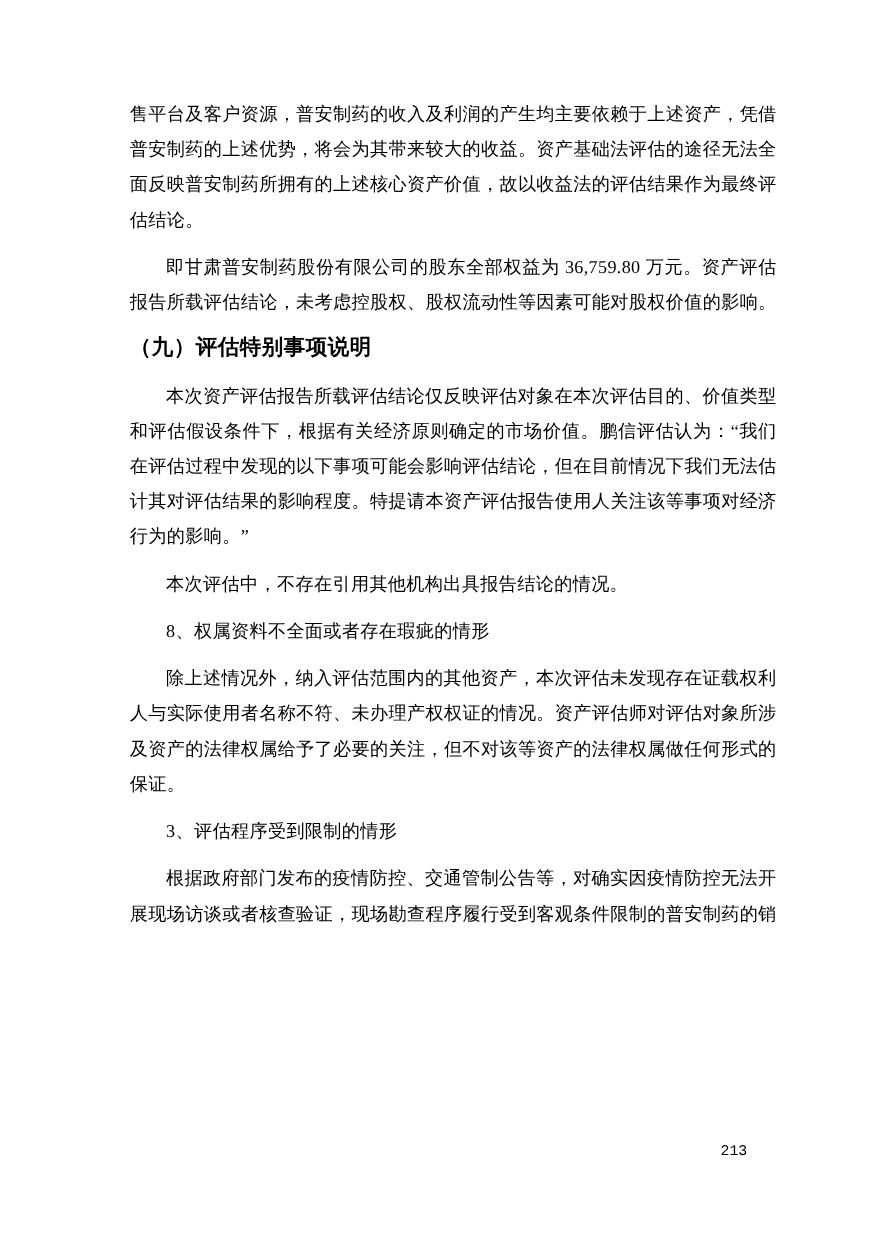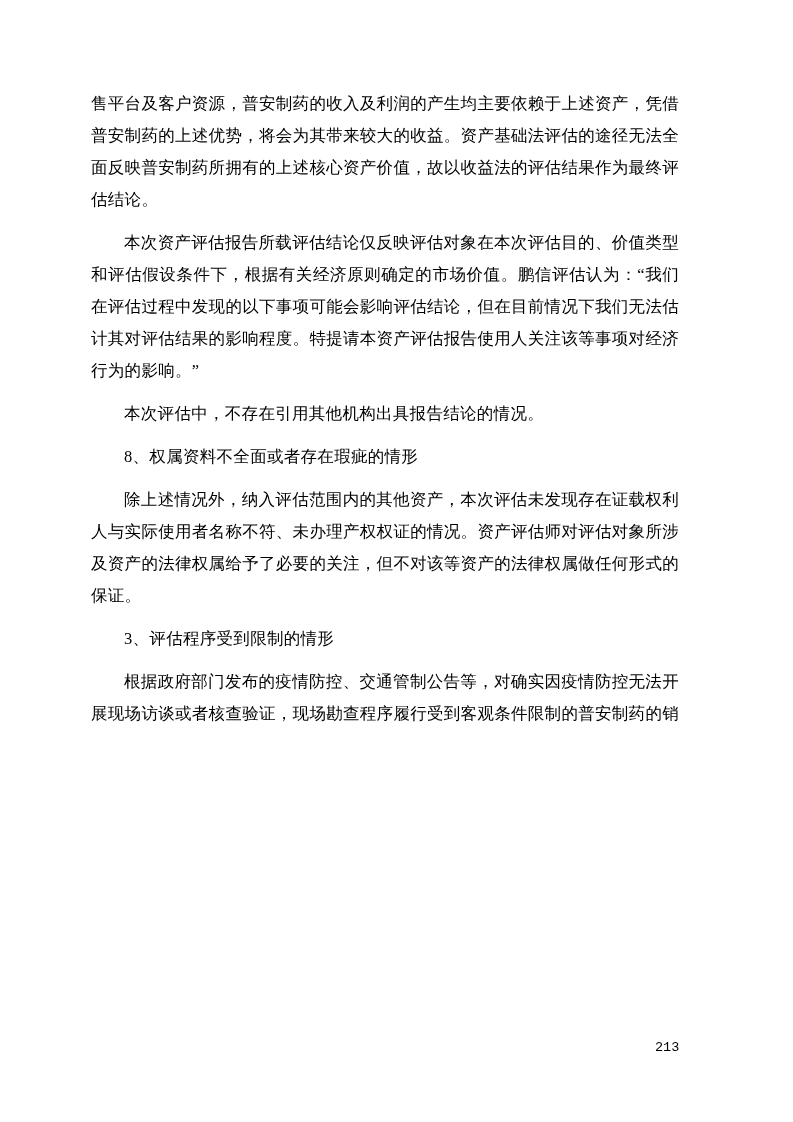--- a/index.html
+++ b/index.html
@@ -13,21 +13,21 @@
     overflow: hidden;
   }
   .page {
     position: absolute;
     inset: 0;
     background: #ffffff;
   }
   .doc-content {
     position: absolute;
     top: 88px;
-    left: 91px;
+    left: 118px;
     width: 588px;
   }
   .doc-content p {
     font-size: 16.5px;
     line-height: 32px;
     text-align: justify;
     text-justify: inter-ideograph;
     margin: 0 0 11px 0;
     letter-spacing: 0.3px;
   }
@@ -49,20 +49,22 @@
     font-size: 13.5px;
     font-family: Liberation Mono, monospace;
   }
 </style>
 </head>
 <body>
 
 <div class="page">
   <div class="doc-content">
     <p class="body-para">售平台及客户资源，普安制药的收入及利润的产生均主要依赖于上述资产，凭借普安制药的上述优势，将会为其带来较大的收益。资产基础法评估的途径无法全面反映普安制药所拥有的上述核心资产价值，故以收益法的评估结果作为最终评估结论。</p>
+    <p class="body-para indent">即甘肃普安制药股份有限公司的股东全部权益为 36,759.80 万元。资产评估报告所载评估结论，未考虑控股权、股权流动性等因素可能对股权价值的影响。</p>
+    <h2>（九）评估特别事项说明</h2>
     <p class="body-para indent">本次资产评估报告所载评估结论仅反映评估对象在本次评估目的、价值类型和评估假设条件下，根据有关经济原则确定的市场价值。鹏信评估认为：“我们在评估过程中发现的以下事项可能会影响评估结论，但在目前情况下我们无法估计其对评估结果的影响程度。特提请本资产评估报告使用人关注该等事项对经济行为的影响。”</p>
     <p class="body-para indent">本次评估中，不存在引用其他机构出具报告结论的情况。</p>
     <p class="body-para indent">8、权属资料不全面或者存在瑕疵的情形</p>
     <p class="body-para indent">除上述情况外，纳入评估范围内的其他资产，本次评估未发现存在证载权利人与实际使用者名称不符、未办理产权权证的情况。资产评估师对评估对象所涉及资产的法律权属给予了必要的关注，但不对该等资产的法律权属做任何形式的保证。</p>
     <p class="body-para indent">3、评估程序受到限制的情形</p>
     <p class="body-para indent">根据政府部门发布的疫情防控、交通管制公告等，对确实因疫情防控无法开展现场访谈或者核查验证，现场勘查程序履行受到客观条件限制的普安制药的销</p>
   </div>
   <div class="page-number">213</div>
 </div>
 

